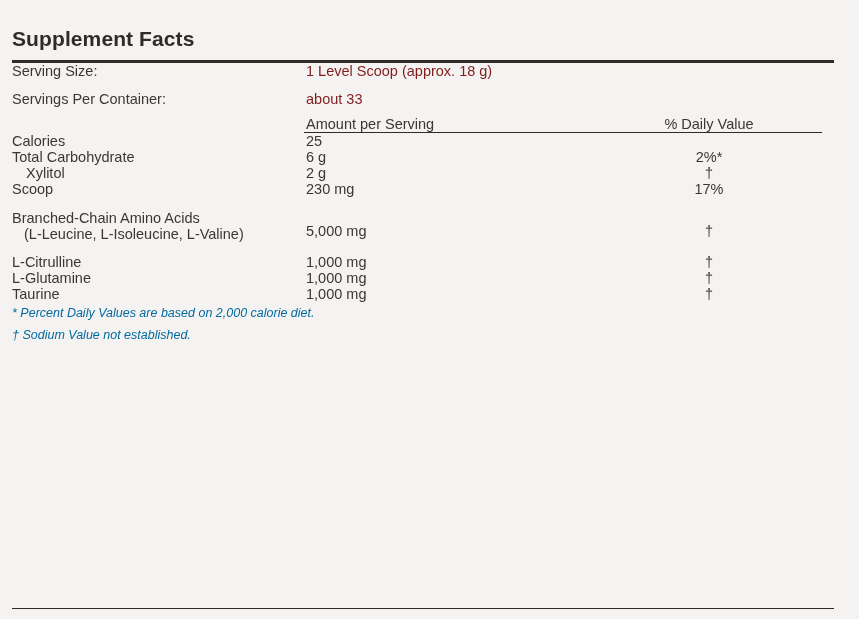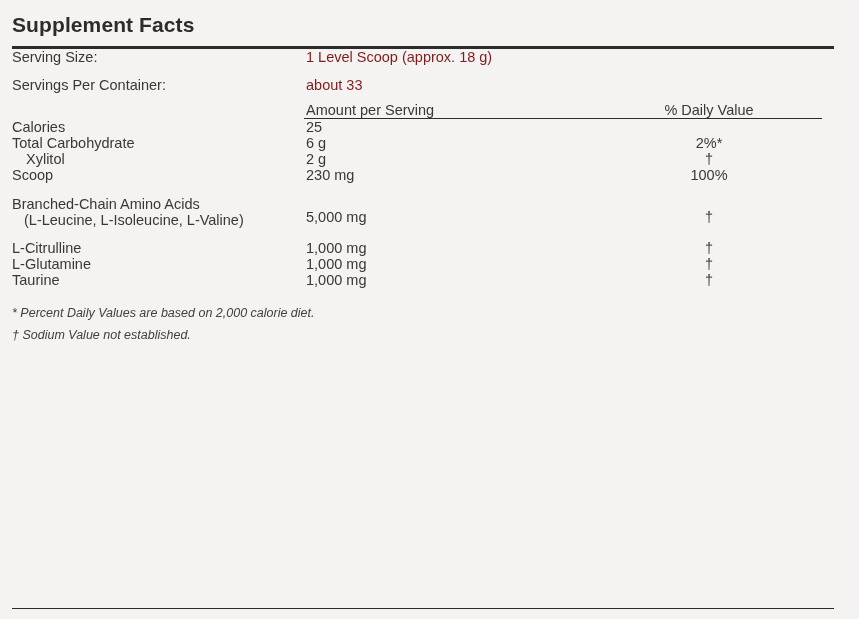--- a/index.html
+++ b/index.html
@@ -12,21 +12,21 @@
     background: #f4f3f1;
     font-family: "Liberation Sans", sans-serif;
     color: #333130;
     overflow: hidden;
   }
   .panel {
     position: relative;
     width: 846px;
     height: 619px;
     box-sizing: border-box;
-    padding: 0 12px;
+    padding: 14px 12px;
   }
   .title {
     font-size: 21px;
     font-weight: bold;
     color: #2e2c2b;
     padding-top: 13px;
     padding-bottom: 9px;
     letter-spacing: 0.1px;
   }
   .rule-thick {
@@ -83,24 +83,23 @@
   }
   .indent { padding-left: 14px !important; }
   .sub-line {
     display: block;
     padding-left: 12px;
   }
   .amt-mid { padding-top: 26px !important; }
   .dv-mid  { padding-top: 26px !important; }
 
   .footnotes {
-    margin-top: 14px;
     font-size: 12.5px;
     font-style: italic;
-    color: #404040;
+    color: #0369a1;
   }
   .footnotes div { padding: 4px 0; }
   .bottom-rule {
     position: absolute;
     left: 12px;
     right: 12px;
     bottom: 10px;
     height: 1px;
     background: #2e2c2b;
   }
@@ -146,21 +145,21 @@
       <td class="col-dv">2%*</td>
     </tr>
     <tr class="nutrient-row">
       <td class="col-name indent">Xylitol</td>
       <td class="col-amt">2 g</td>
       <td class="col-dv">†</td>
     </tr>
     <tr class="nutrient-row">
       <td class="col-name">Scoop</td>
       <td class="col-amt">230 mg</td>
-      <td class="col-dv">100%</td>
+      <td class="col-dv">17%</td>
     </tr>
 
     <tr class="nutrient-row tall">
       <td class="col-name">
         <span>Branched-Chain Amino Acids</span>
         <span class="sub-line">(L-Leucine, L-Isoleucine, L-Valine)</span>
       </td>
       <td class="col-amt amt-mid">5,000 mg</td>
       <td class="col-dv dv-mid">†</td>
     </tr>

